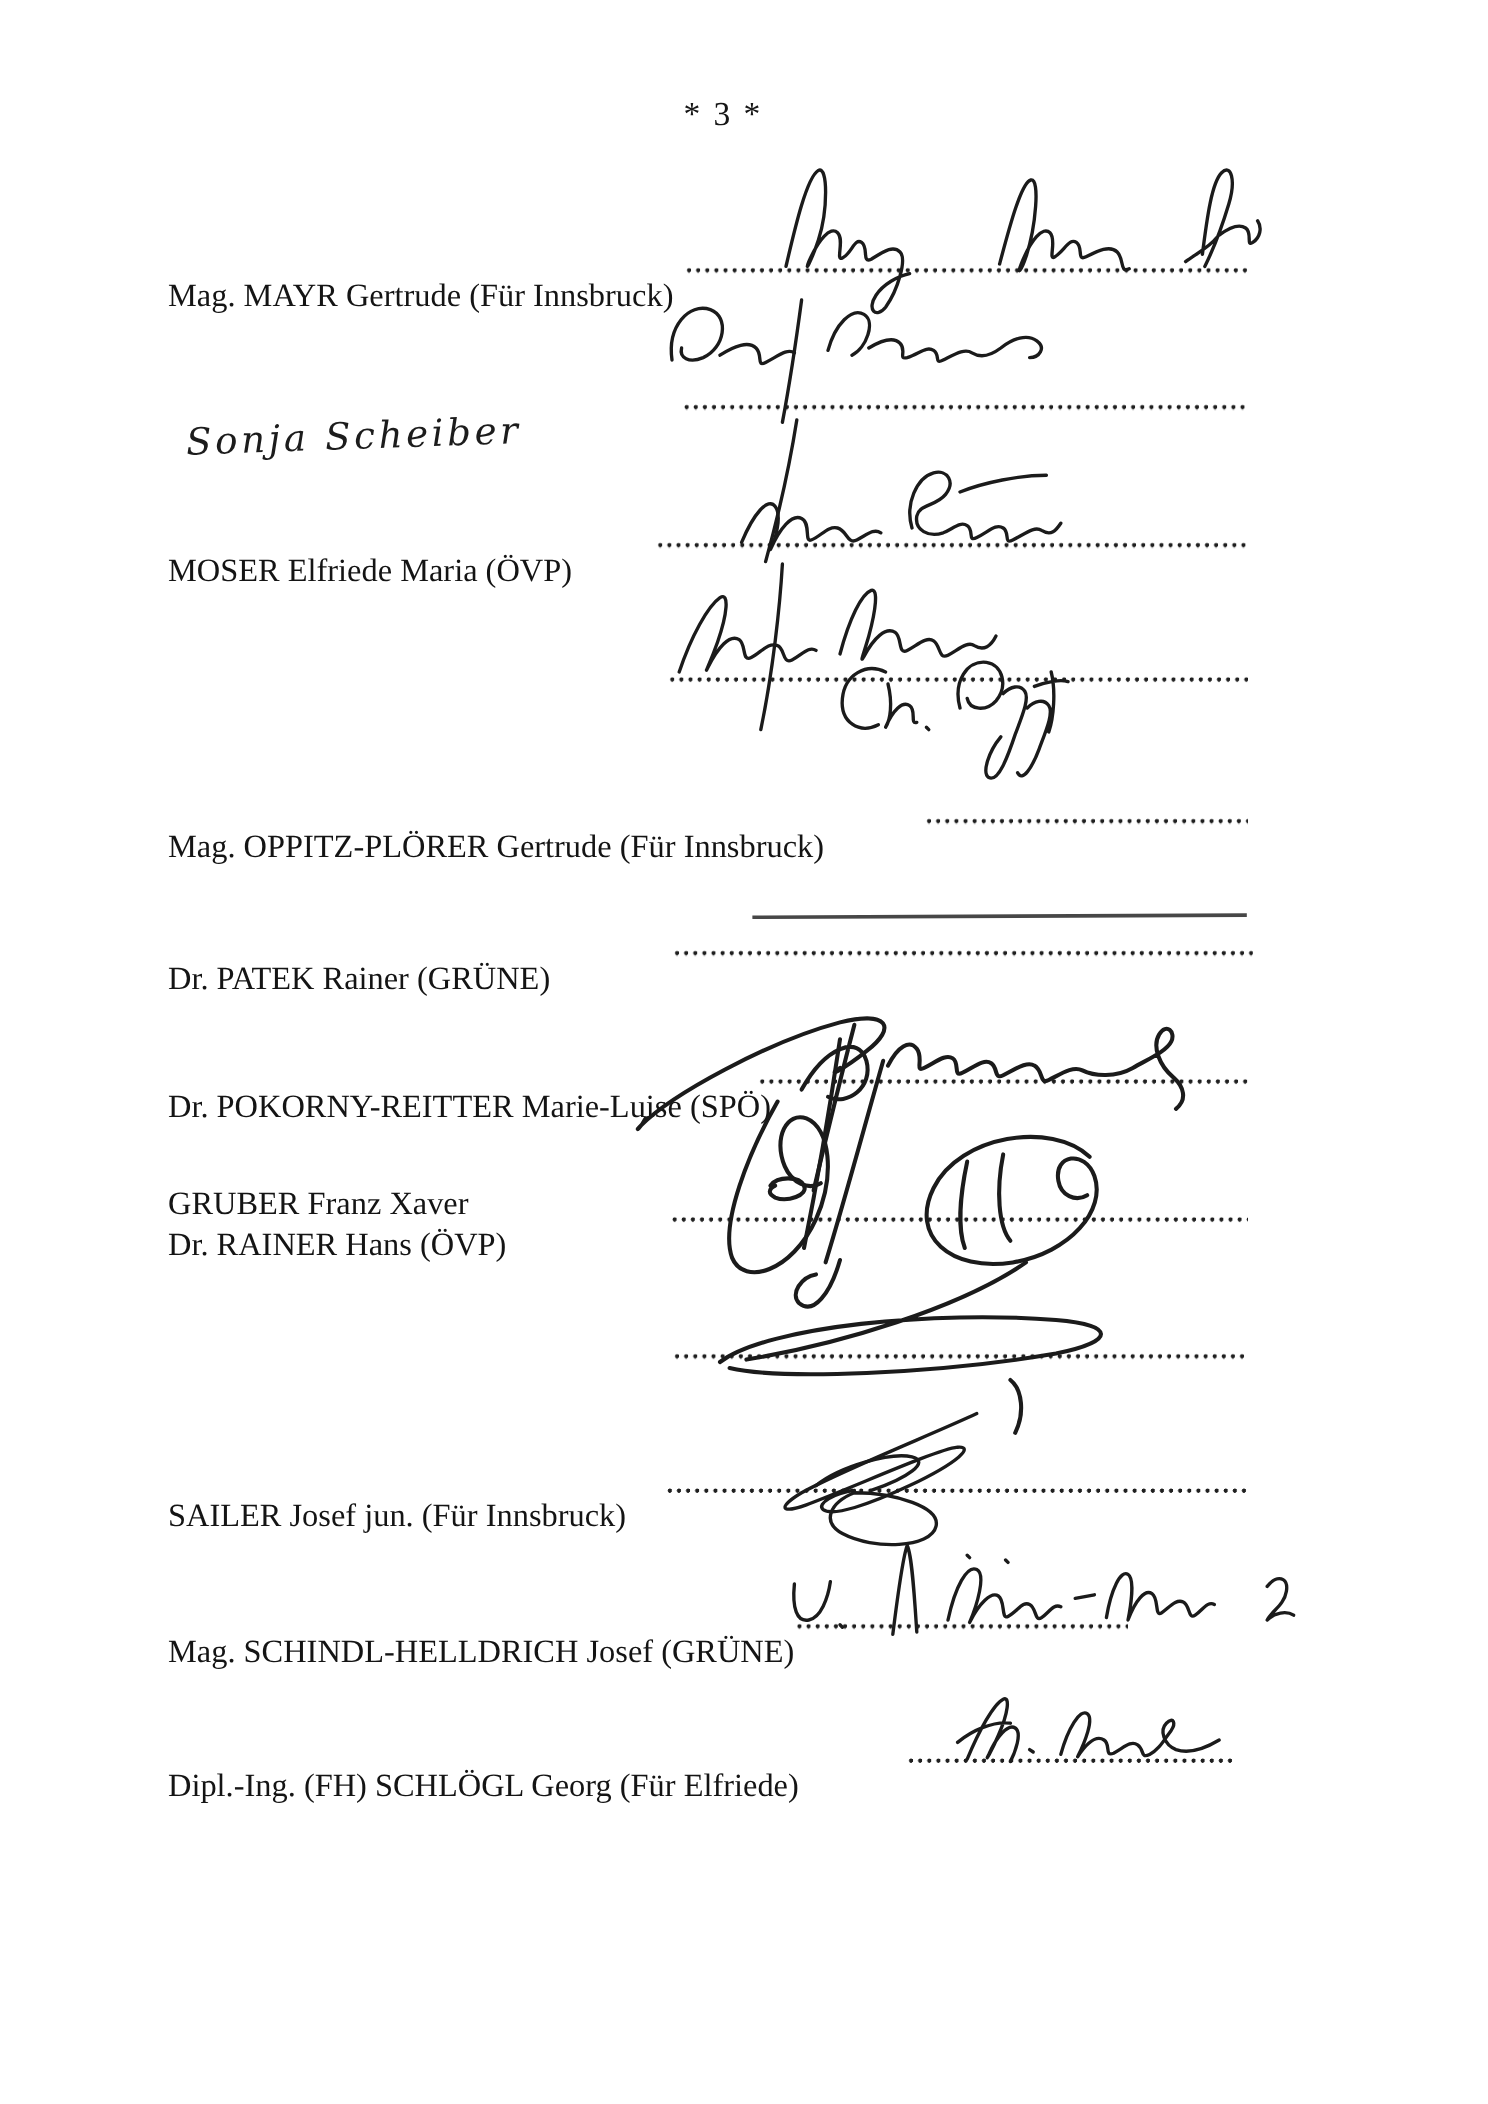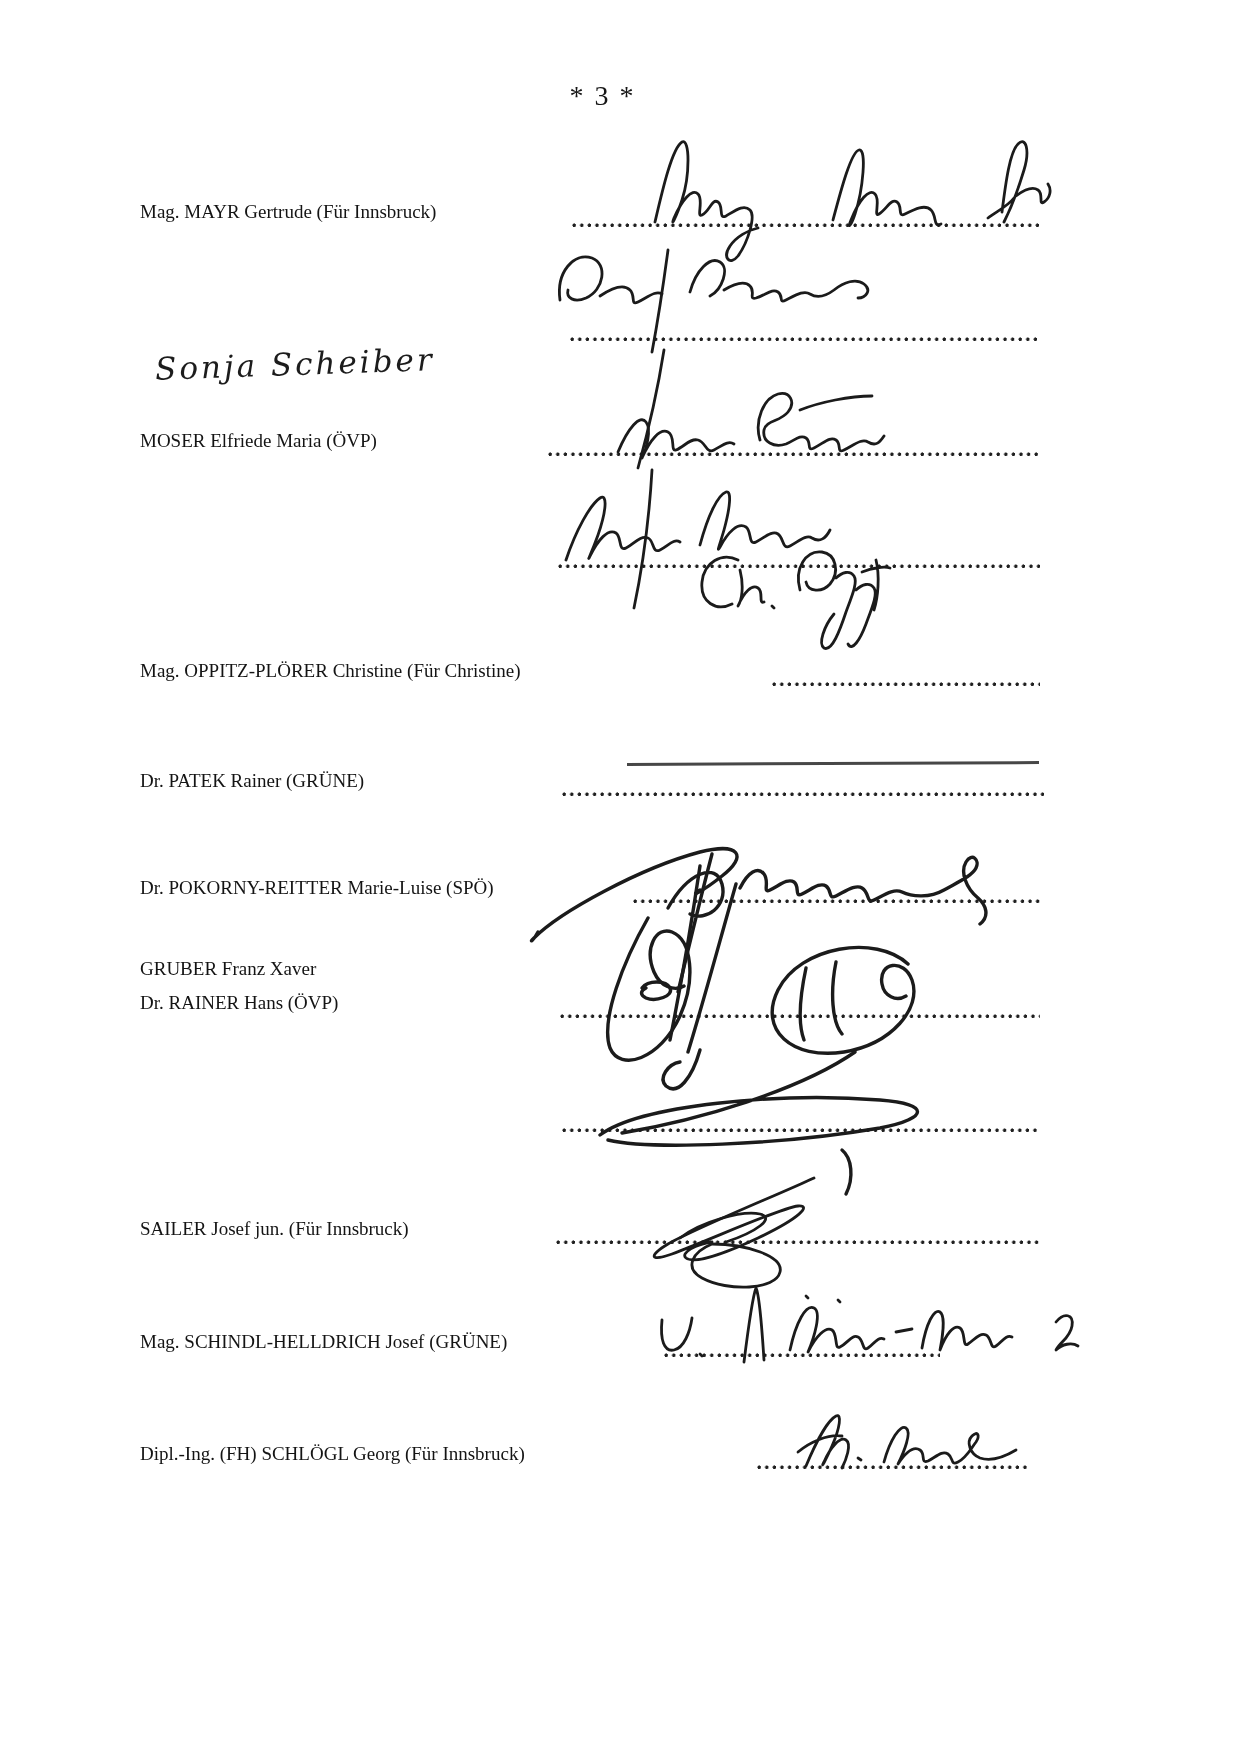--- a/index.html
+++ b/index.html
@@ -14,23 +14,24 @@
   .pagenum{
     position:absolute;
     top:80px;left:0;width:1205px;
     text-align:center;
     font-size:28px;
     letter-spacing:2px;
   }
   .name{
     position:absolute;
     left:140px;
-    font-size:19px;
+    font-size:27px;
     white-space:nowrap;
     color:#141414;
+    margin-top:30px;
   }
   .dotline{
     position:absolute;
     height:5px;
     background-image:radial-gradient(circle at 2.2px 2.2px, #1f1f1f 1.55px, rgba(0,0,0,0) 2px);
     background-size:7.6px 5px;
     background-repeat:repeat-x;
   }
   .solidline{
     position:absolute;
@@ -73,21 +74,21 @@
   <div class="dotline" style="left:572px;top:223px;width:470px"></div>
 
   <div class="dotline" style="left:570px;top:337px;width:470px"></div>
   <div class="handnote" style="left:155px;top:346px">Sonja Scheiber</div>
 
   <div class="name" style="top:430px">MOSER Elfriede Maria (ÖVP)</div>
   <div class="dotline" style="left:548px;top:452px;width:492px"></div>
 
   <div class="dotline" style="left:558px;top:564px;width:482px"></div>
 
-  <div class="name" style="top:660px">Mag. OPPITZ-PLÖRER Christine (Für Christine)</div>
+  <div class="name" style="top:660px">Mag. OPPITZ-PLÖRER Gertrude (Für Innsbruck)</div>
   <div class="dotline" style="left:772px;top:682px;width:268px"></div>
 
   <div class="name" style="top:770px">Dr. PATEK Rainer (GRÜNE)</div>
   <div class="solidline" style="left:627px;top:762px;width:412px"></div>
   <div class="dotline" style="left:562px;top:792px;width:482px"></div>
 
   <div class="name" style="top:877px">Dr. POKORNY-REITTER Marie-Luise (SPÖ)</div>
   <div class="dotline" style="left:633px;top:899px;width:407px"></div>
 
   <div class="name" style="top:958px">GRUBER Franz Xaver</div>
@@ -95,21 +96,21 @@
   <div class="dotline" style="left:560px;top:1014px;width:480px"></div>
 
   <div class="dotline" style="left:562px;top:1128px;width:478px"></div>
 
   <div class="name" style="top:1218px">SAILER Josef jun. (Für Innsbruck)</div>
   <div class="dotline" style="left:556px;top:1240px;width:484px"></div>
 
   <div class="name" style="top:1331px">Mag. SCHINDL-HELLDRICH Josef (GRÜNE)</div>
   <div class="dotline" style="left:664px;top:1353px;width:276px"></div>
 
-  <div class="name" style="top:1443px">Dipl.-Ing. (FH) SCHLÖGL Georg (Für Innsbruck)</div>
+  <div class="name" style="top:1443px">Dipl.-Ing. (FH) SCHLÖGL Georg (Für Elfriede)</div>
   <div class="dotline" style="left:757px;top:1465px;width:273px"></div>
 
   <svg class="sigs" viewBox="0 0 1240 1753" width="1240" height="1753">
 
     <g>
       <path d="M 655 222 C 662 192 672 148 682 142 C 690 138 690 175 682 200 C 676 218 670 228 674 218 C 682 200 692 188 698 194 C 704 200 696 218 702 215 C 710 211 712 198 718 202 C 724 206 718 220 726 216 C 736 210 744 204 750 210 C 756 216 748 242 738 256 C 730 266 722 258 730 246 C 736 237 748 230 758 228"></path>
       <path d="M 833 220 C 841 190 851 152 859 150 C 867 148 863 190 855 214 C 851 226 847 230 851 220 C 859 200 869 188 875 194 C 881 200 873 218 879 214 C 887 209 891 198 897 202 C 903 206 897 218 905 214 C 915 209 925 204 931 210 C 937 216 933 228 941 224"></path>
       <path d="M 988 218 C 996 212 1008 206 1014 198 M 1002 212 C 1006 180 1010 152 1018 144 C 1026 136 1030 150 1024 170 C 1018 190 1010 210 1004 222 M 1016 196 C 1024 190 1032 186 1038 190 C 1044 194 1038 206 1044 202 C 1050 198 1052 190 1048 184"></path>
     </g>
 

